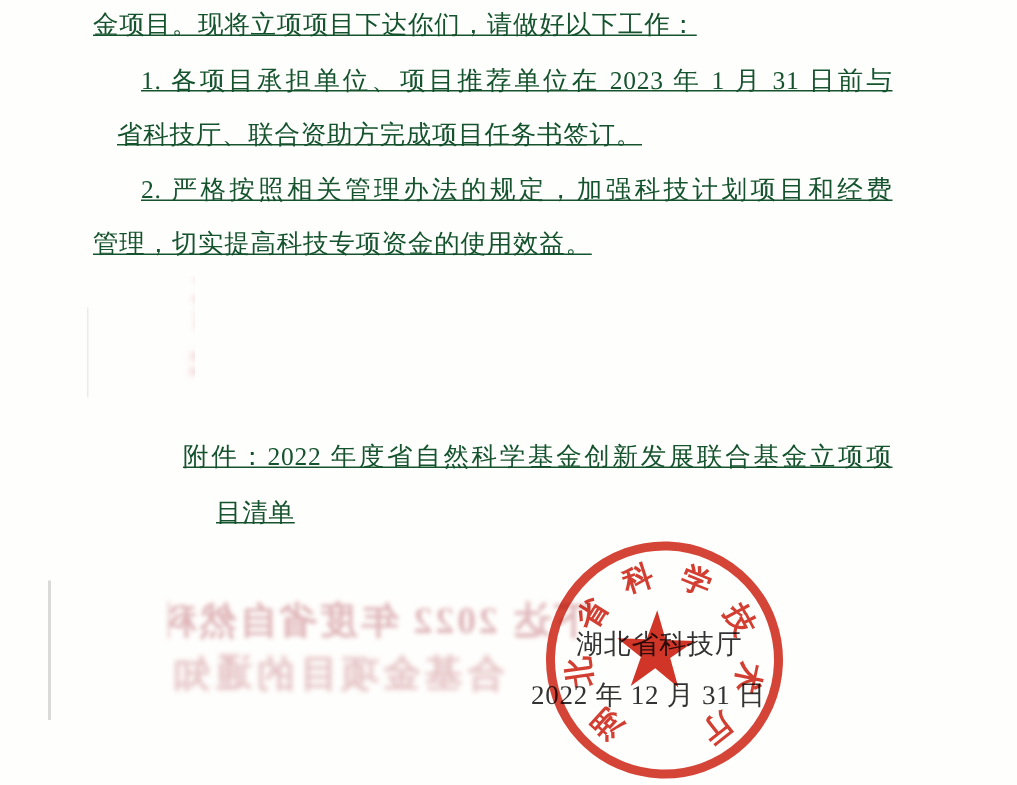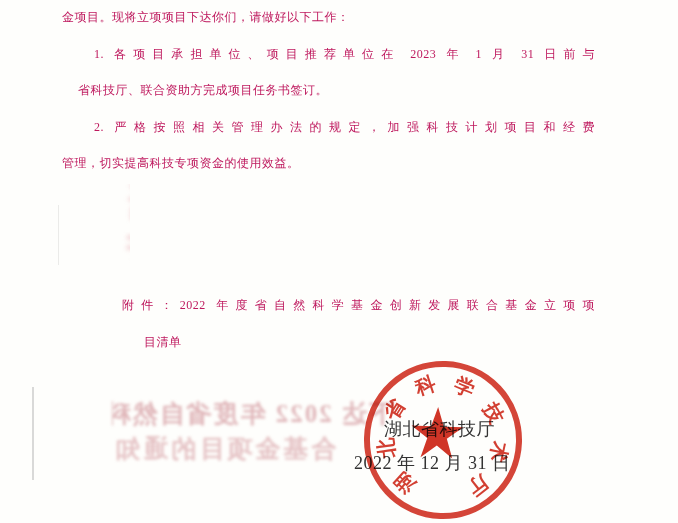--- a/index.html
+++ b/index.html
@@ -13,24 +13,25 @@
   }
   .page { position: absolute; inset: 0; }
 
   
   .body-text {
     position: absolute;
     left: 62px; top: -1px; width: 533px;
   }
   .body-text .line, .attachment .line {
     height: 36.6px; line-height: 36.6px;
-    font-size: 12px;
+    font-size: 17px;
     letter-spacing: 0.5px;
     white-space: nowrap;
-    color: #be185d;
+    color: #14532d;
+    text-decoration: underline;
   }
   .line.justify {
     white-space: normal;
     text-align: justify;
     text-align-last: justify;
   }
   .attachment {
     position: absolute;
     left: 62px; top: 287px; width: 533px;
   }

